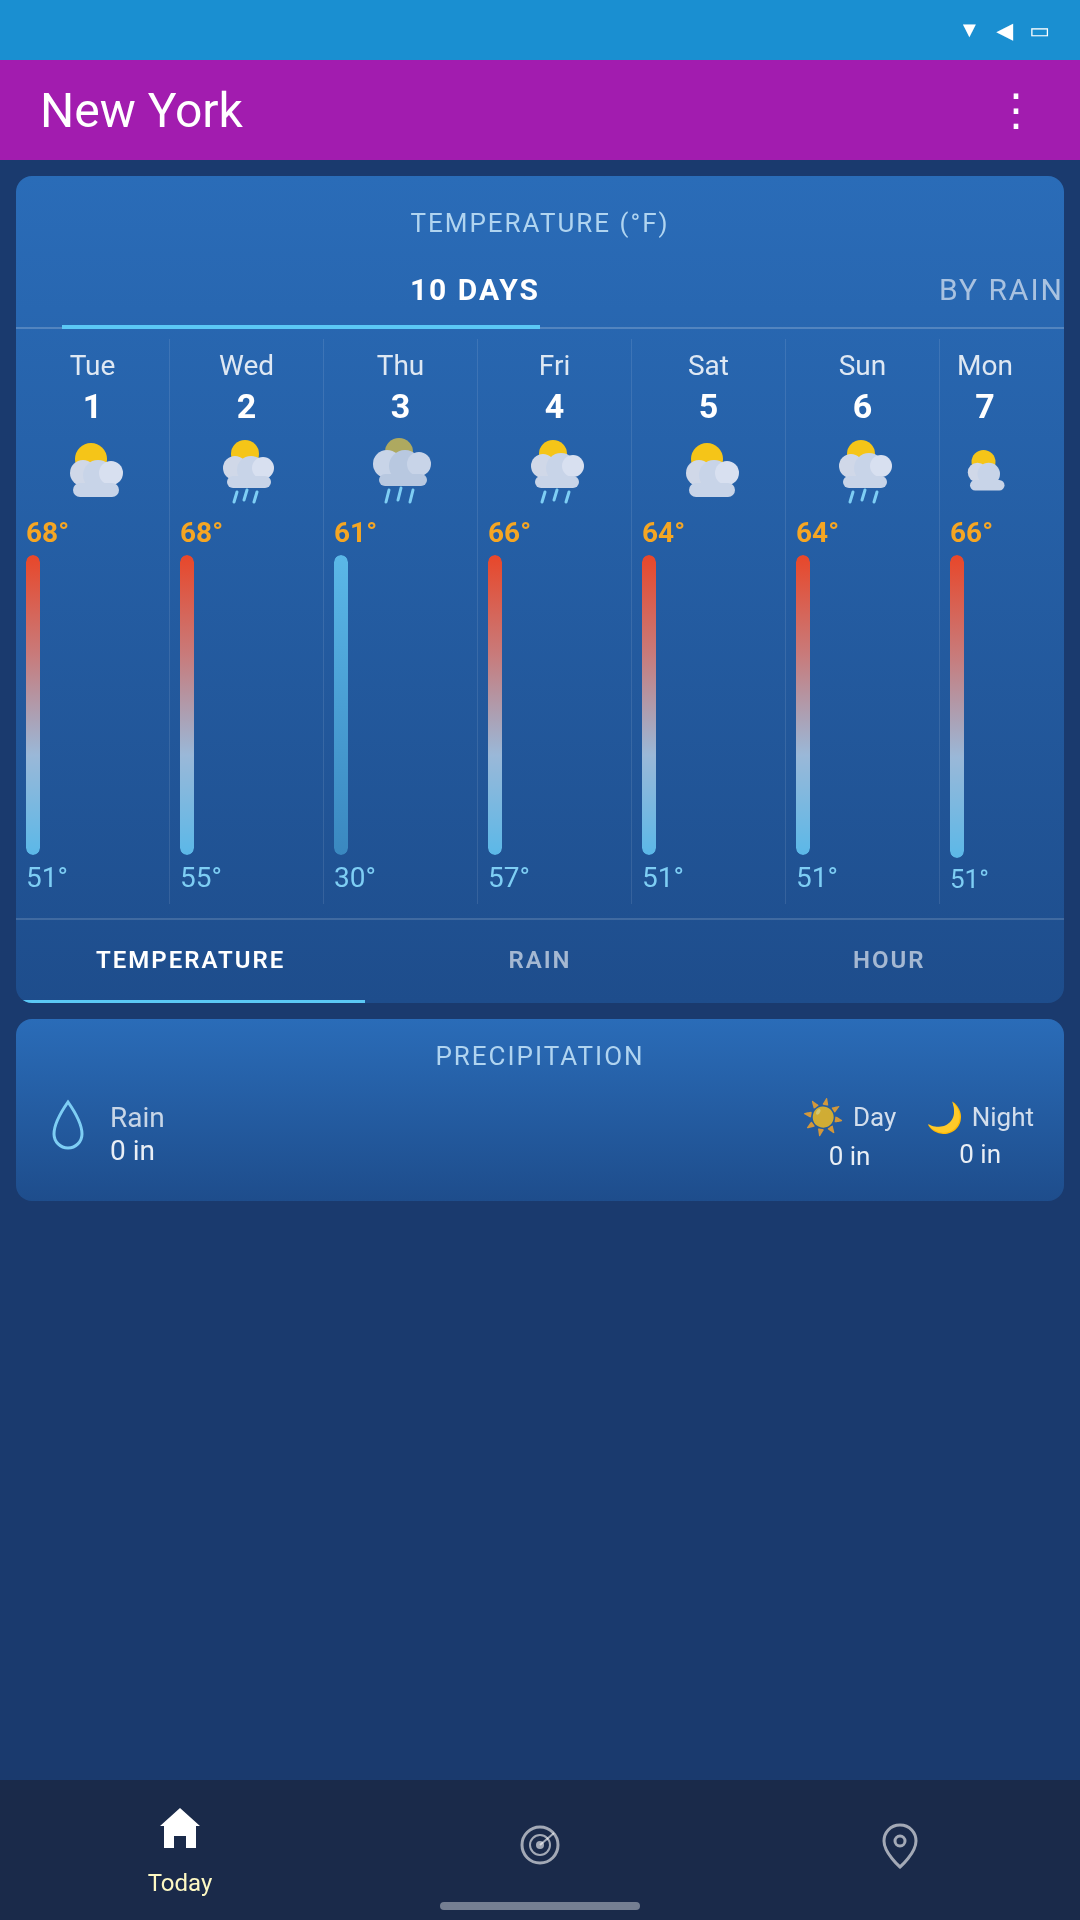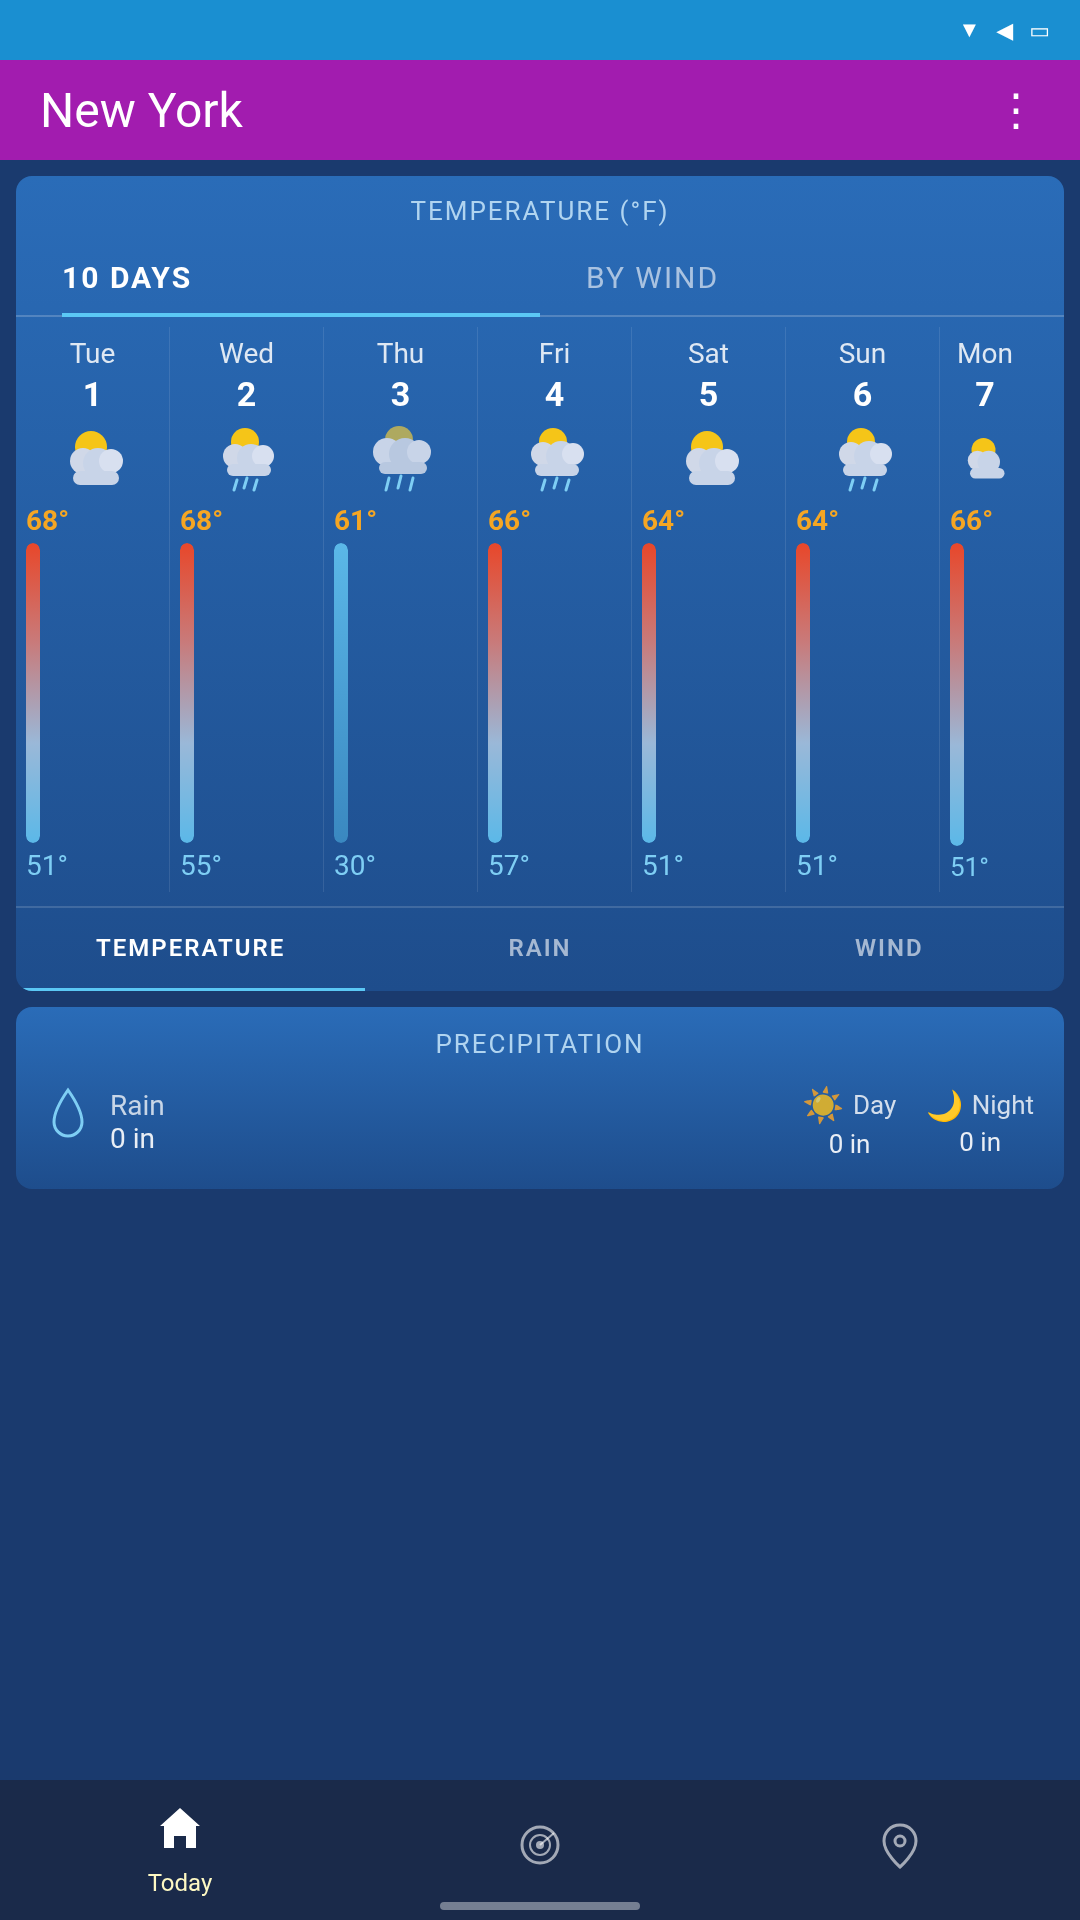--- a/index.html
+++ b/index.html
@@ -51,31 +51,31 @@
       border-radius: 16px;
       overflow: hidden;
     }
 
     
     .temp-header {
       text-align: center;
       color: #b0d4f0;
       font-size: 26px;
       letter-spacing: 2px;
-      padding: 20px 0 10px;
+      padding: 32px 0 10px;
     }
 
     
     .tabs {
       display: flex;
       border-bottom: 2px solid rgba(255,255,255,0.2);
     }
     .tab {
       flex: 1;
-      text-align: left;
+      text-align: right;
       color: white;
       font-size: 30px;
       font-weight: 700;
       letter-spacing: 2px;
       padding: 24px 0 20px;
       cursor: pointer;
       position: relative;
       margin-left: 46px;
     }
     .tab.active::after {
@@ -307,21 +307,21 @@
 </div>
 
 <div class="main-card">
   <div class="temp-header">TEMPERATURE (°F)</div>
 
   <div class="tabs">
     <div class="tab active">
       <span>10 DAYS</span>
     </div>
     <div class="tab inactive">
-      <span>BY WIND</span>
+      <span>BY RAIN</span>
     </div>
   </div>
 
   <div class="days-scroll">
 
     <div class="day-col">
       <div class="day-name">Tue</div>
       <div class="day-num">1</div>
       <div class="weather-icon-wrap">
 
@@ -482,21 +482,21 @@
   </div>
 
   <div class="metric-tabs">
     <div class="metric-tab active">
       <span>TEMPERATURE</span>
     </div>
     <div class="metric-tab">
       <span>RAIN</span>
     </div>
     <div class="metric-tab">
-      <span>WIND</span>
+      <span>HOUR</span>
     </div>
   </div>
 </div>
 
 <div class="precip-card">
   <div class="precip-header">PRECIPITATION</div>
 
   <div class="precip-row">
 
     <div style="font-size:54px;color:#7ecef4;">

